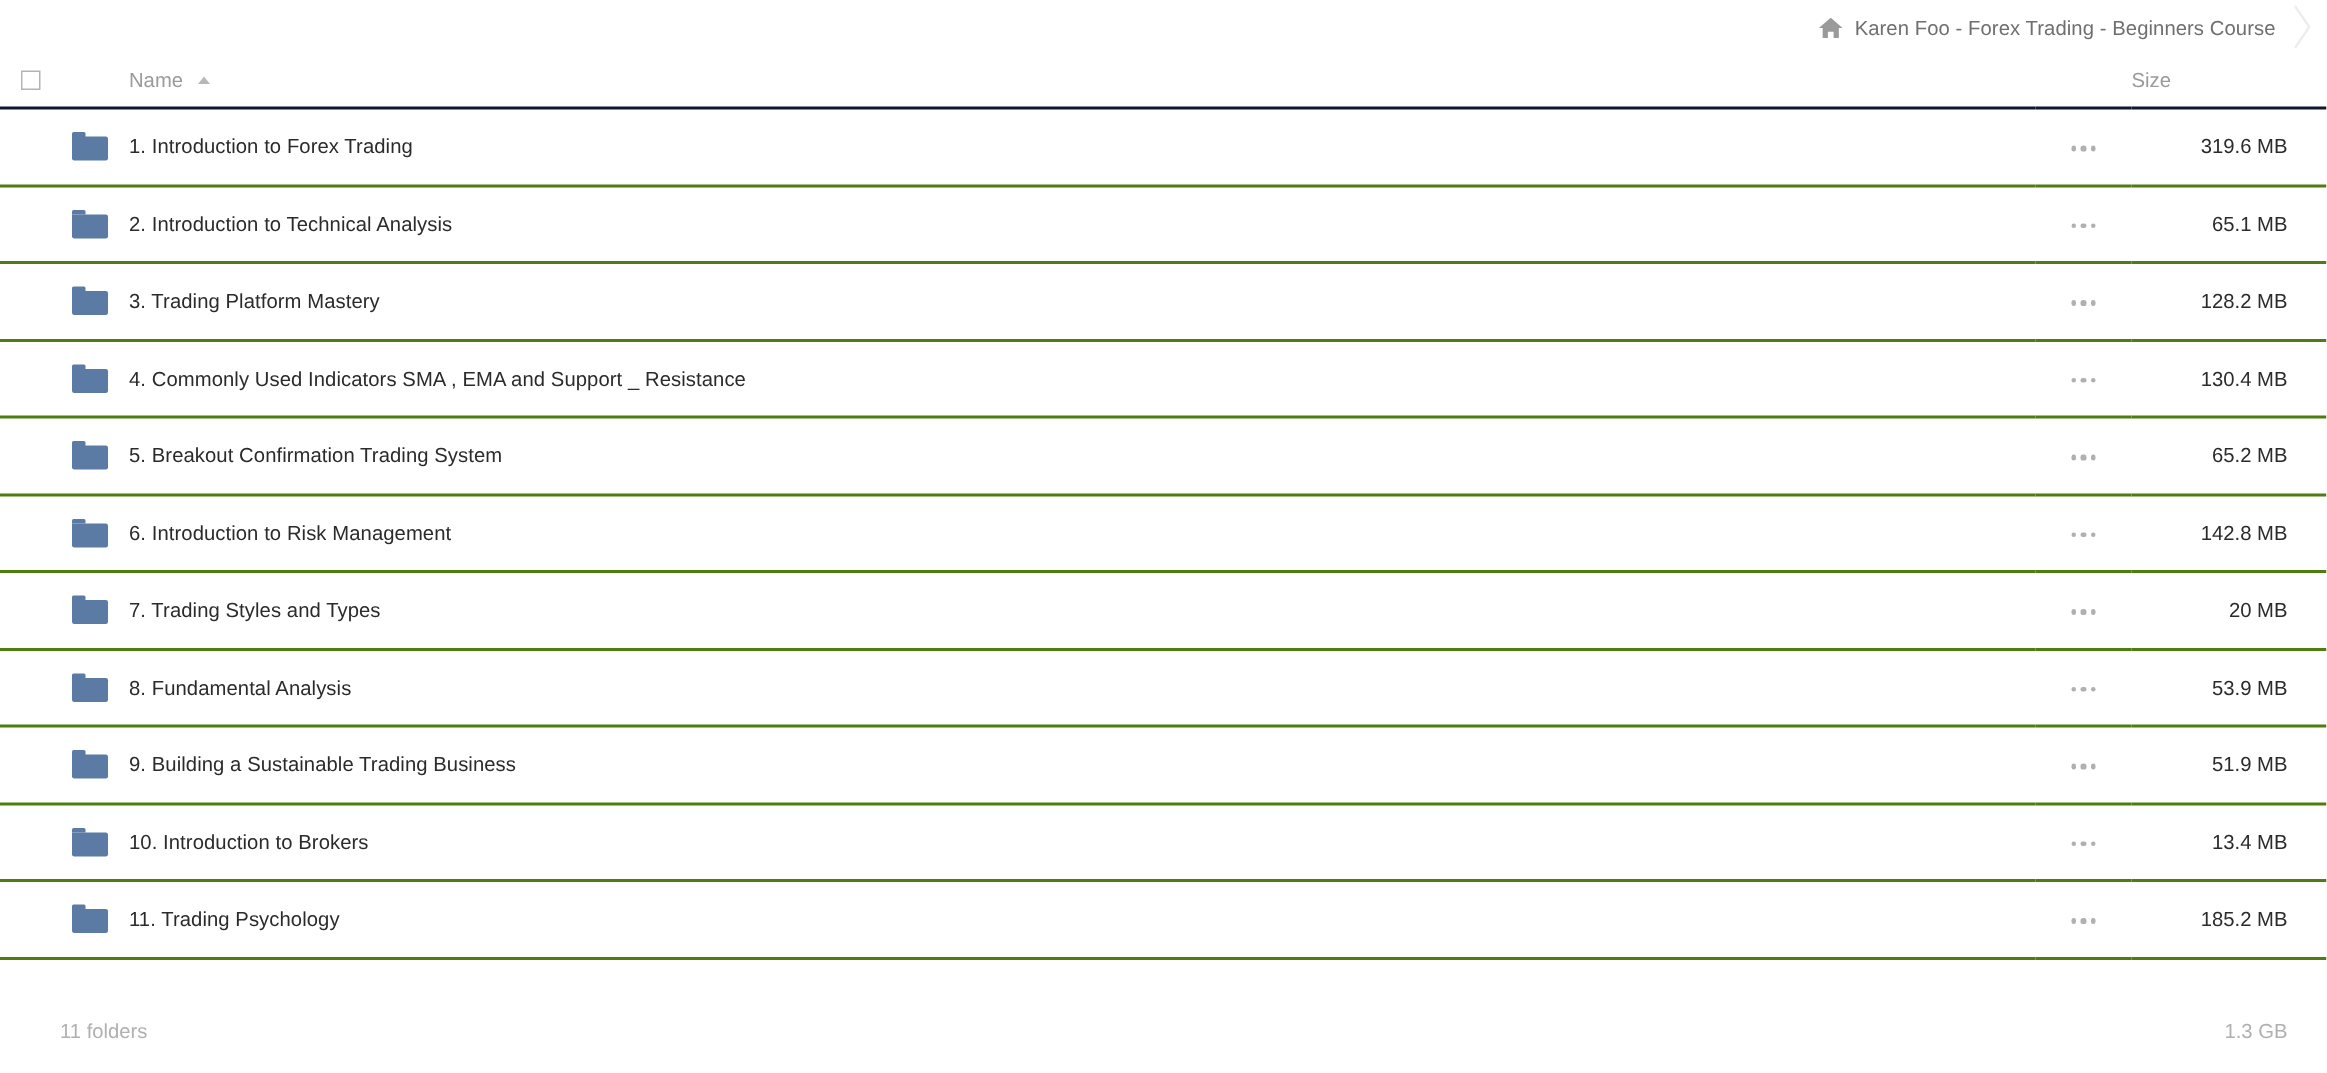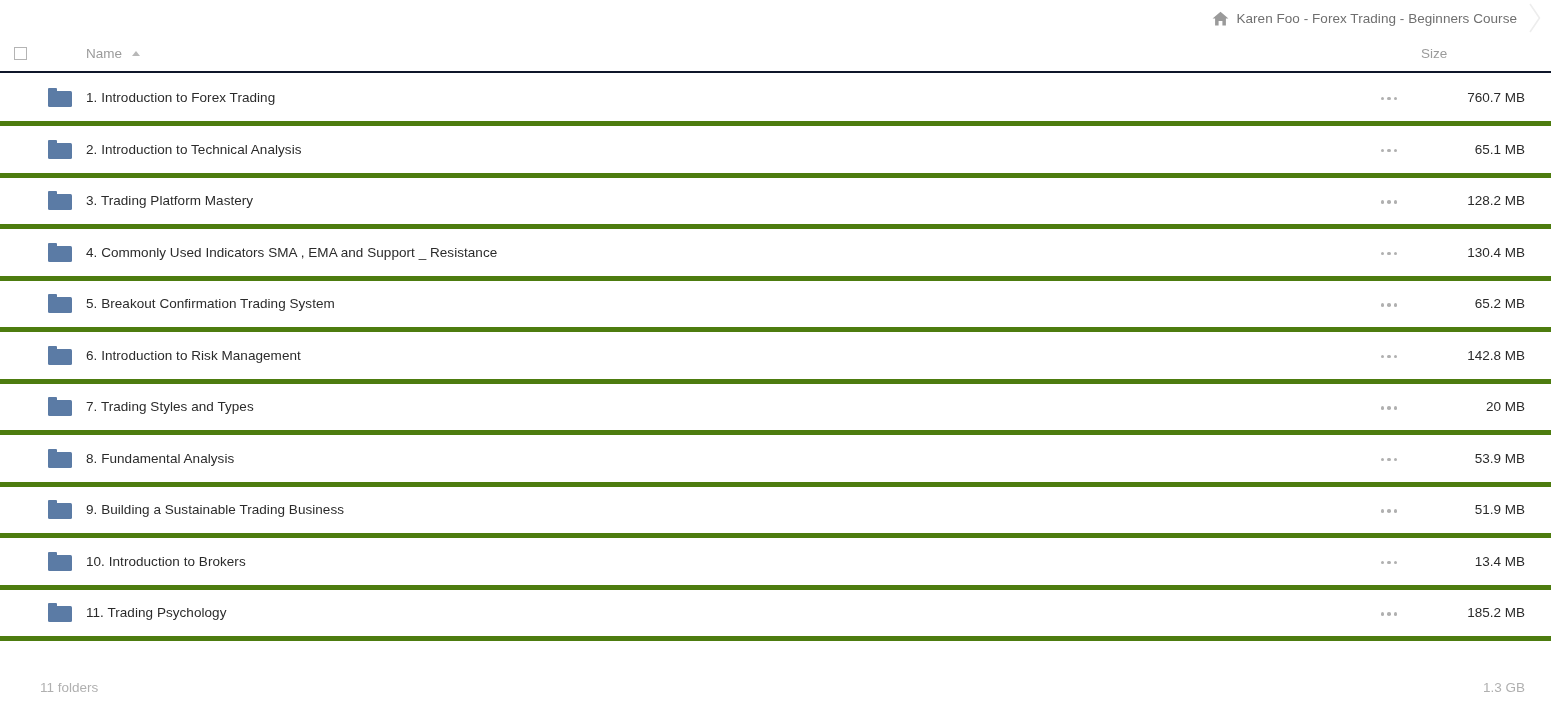--- a/index.html
+++ b/index.html
@@ -110,21 +110,21 @@
     text-align: right;
     padding-right: 26px !important;
   }
 
   .file-row {
     height: 51.5px;
   }
   .file-row td {
     padding: 0;
     vertical-align: middle;
-    border-bottom: 5px solid #4d7c0f;
+    border-bottom: 2px solid #4d7c0f;
     font-size: 13.5px;
     color: #2b2b2b;
   }
   .icon-cell { padding-left: 6px !important; }
   .folder-icon {
     width: 24px;
     height: 19px;
     position: relative;
     display: block;
   }
@@ -245,21 +245,21 @@
             <span class="tab"></span>
             <span class="body"></span>
           </span>
         </td>
         <td class="name-cell">1. Introduction to Forex Trading</td>
         <td class="menu-cell"><span class="kebab">
             <i></i>
             <i></i>
             <i></i>
           </span></td>
-        <td class="size-cell">760.7 MB</td>
+        <td class="size-cell">319.6 MB</td>
       </tr>
       <tr class="file-row">
         <td></td>
         <td class="icon-cell">
           <span class="folder-icon">
             <span class="tab"></span>
             <span class="body"></span>
           </span>
         </td>
         <td class="name-cell">2. Introduction to Technical Analysis</td>

